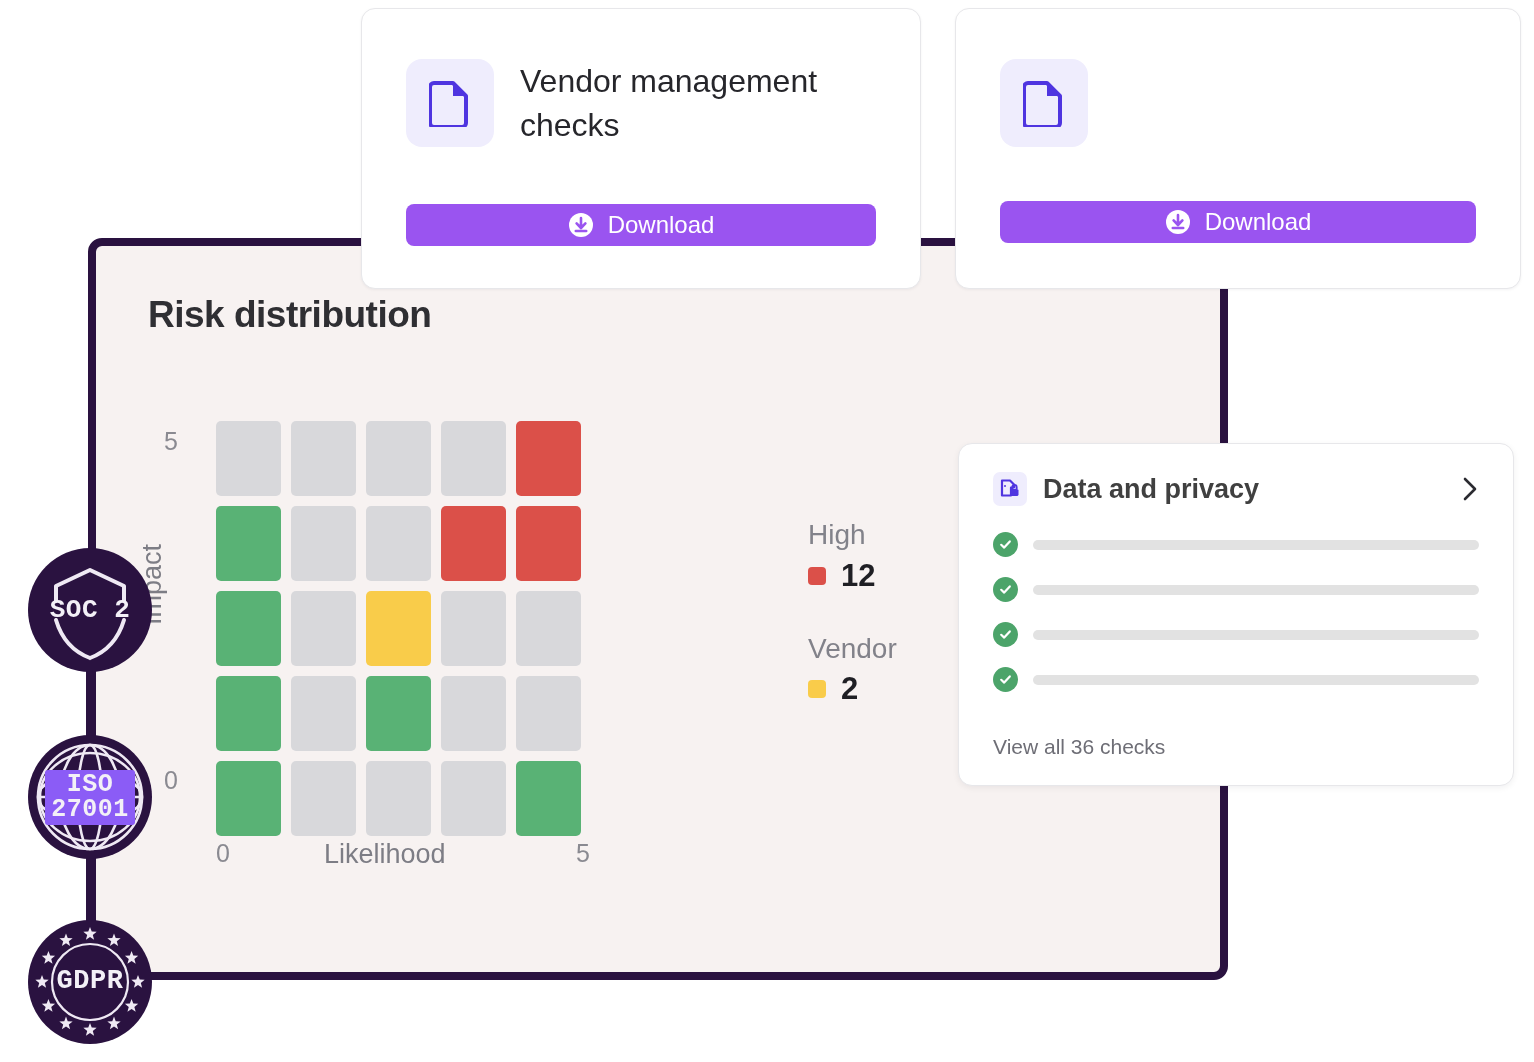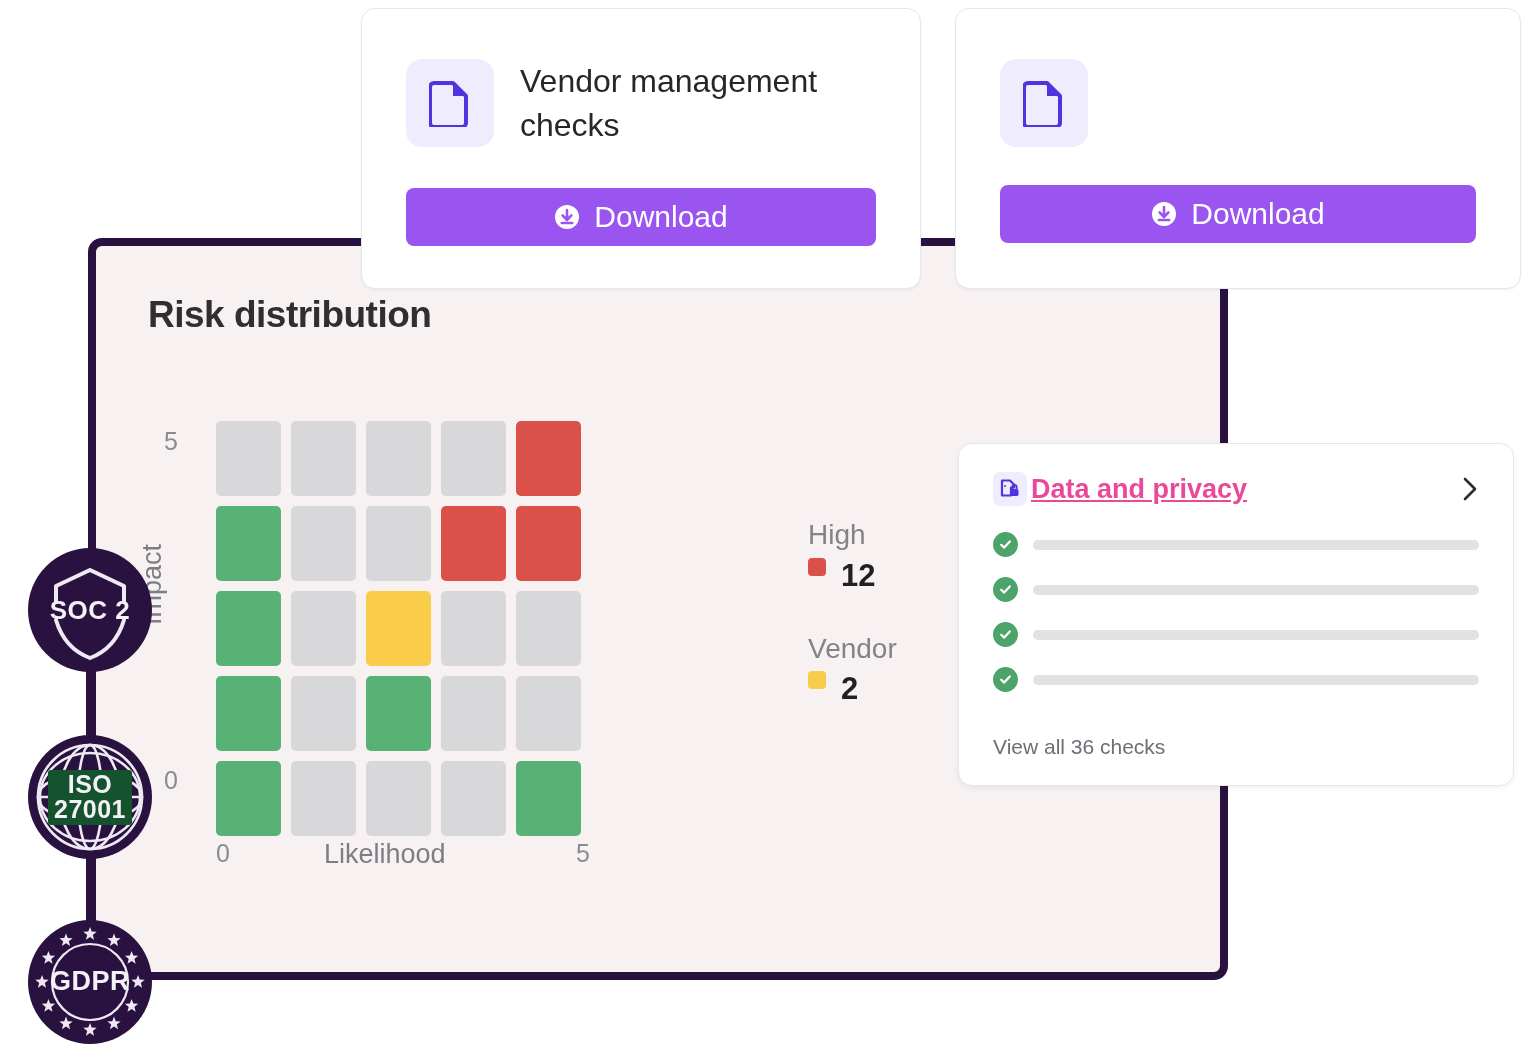--- a/index.html
+++ b/index.html
@@ -125,20 +125,21 @@
   .legend-group { margin-bottom: 38px; }
   .legend-group:last-child { margin-bottom: 0; }
   .legend-name {
     font-size: 28px;
     color: #82828A;
     margin-bottom: 6px;
     line-height: 1.2;
   }
   .legend-row {
     display: flex;
+    align-items: center;
     gap: 15px;
   }
   .legend-swatch {
     width: 18px;
     height: 18px;
     border-radius: 4px;
   }
   .legend-value {
     font-size: 31px;
     font-weight: bold;
@@ -176,26 +177,26 @@
   .doc-card-title {
     font-size: 32px;
     color: #26262B;
     line-height: 1.38;
   }
   .download-btn {
     position: absolute;
     left: 44px;
     right: 44px;
     bottom: 42px;
-    height: 58px;
+    height: 42px;
     background: #9A54F0;
     border: none;
     border-radius: 8px;
     color: #ffffff;
-    font-size: 30px;
+    font-size: 24px;
     font-family: "Liberation Sans", sans-serif;
     display: flex;
     align-items: center;
     justify-content: center;
     gap: 14px;
     cursor: pointer;
   }
   #doc-card-2 .download-btn { bottom: 45px; }
 
   
@@ -220,26 +221,25 @@
     flex: 0 0 auto;
     width: 34px;
     height: 34px;
     border-radius: 7px;
     background: #EFEDFD;
     display: flex;
     align-items: center;
     justify-content: center;
   }
   .privacy-title {
-    margin-left: 4px;
+    margin-left: 16px;
     font-size: 27px;
     font-weight: bold;
-    color: #ec4899;
+    color: #404040;
     flex: 1 1 auto;
-    text-decoration: underline;
   }
   .chevron-btn {
     background: none;
     border: none;
     padding: 0;
     cursor: pointer;
     display: flex;
     align-items: center;
   }
   .check-list {
@@ -292,21 +292,21 @@
     display: flex;
     align-items: center;
     justify-content: center;
   }
   #badge-soc2 { left: 28px; top: 548px; }
   #badge-iso  { left: 28px; top: 735px; }
   #badge-gdpr { left: 28px; top: 920px; }
   .badge-text {
     position: absolute;
     color: #F3F0F7;
-    font-family: Liberation Sans, sans-serif;
+    font-family: Liberation Mono, monospace;
     font-weight: bold;
     text-align: center;
     line-height: 1.02;
     letter-spacing: 0.5px;
   }
   #badge-soc2 .badge-text { font-size: 26px; }
   #badge-iso .badge-text  { font-size: 25px; }
   #badge-gdpr .badge-text { font-size: 27px; }
 </style>
 </head>
@@ -485,21 +485,21 @@
     <svg width="124" height="124" viewBox="0 0 124 124" style="position:absolute">
       <g fill="none" stroke="#EFE9F4" stroke-width="2.6">
         <circle cx="62" cy="62" r="52"></circle>
         <ellipse cx="62" cy="62" rx="52" ry="24"></ellipse>
         <ellipse cx="62" cy="62" rx="30" ry="52"></ellipse>
         <ellipse cx="62" cy="62" rx="12" ry="52"></ellipse>
         <line x1="10" y1="62" x2="114" y2="62"></line>
         <ellipse cx="62" cy="62" rx="50" ry="44"></ellipse>
       </g>
     </svg>
-    <div class="badge-text" style="position:relative;z-index:2;background:#14532d;padding:2px 6px;border-radius:3px;">
+    <div class="badge-text" style="position:relative;z-index:2;background:#8b5cf6;padding:2px 6px;border-radius:3px;">
       <span>ISO</span><br>
       <span>27001</span>
     </div>
   </div>
 
   <div class="badge" id="badge-gdpr">
     <svg width="124" height="124" viewBox="0 0 124 124" style="position:absolute">
       <circle cx="62" cy="62" r="38" fill="none" stroke="#EFE9F4" stroke-width="2.2"></circle>
       <g id="gdpr-stars" fill="#EFE9F4">
           <polygon points="62.00,7.00 63.73,11.62 68.66,11.84 64.80,14.91 66.11,19.66 62.00,16.94 57.89,19.66 59.20,14.91 55.34,11.84 60.27,11.62"></polygon>

